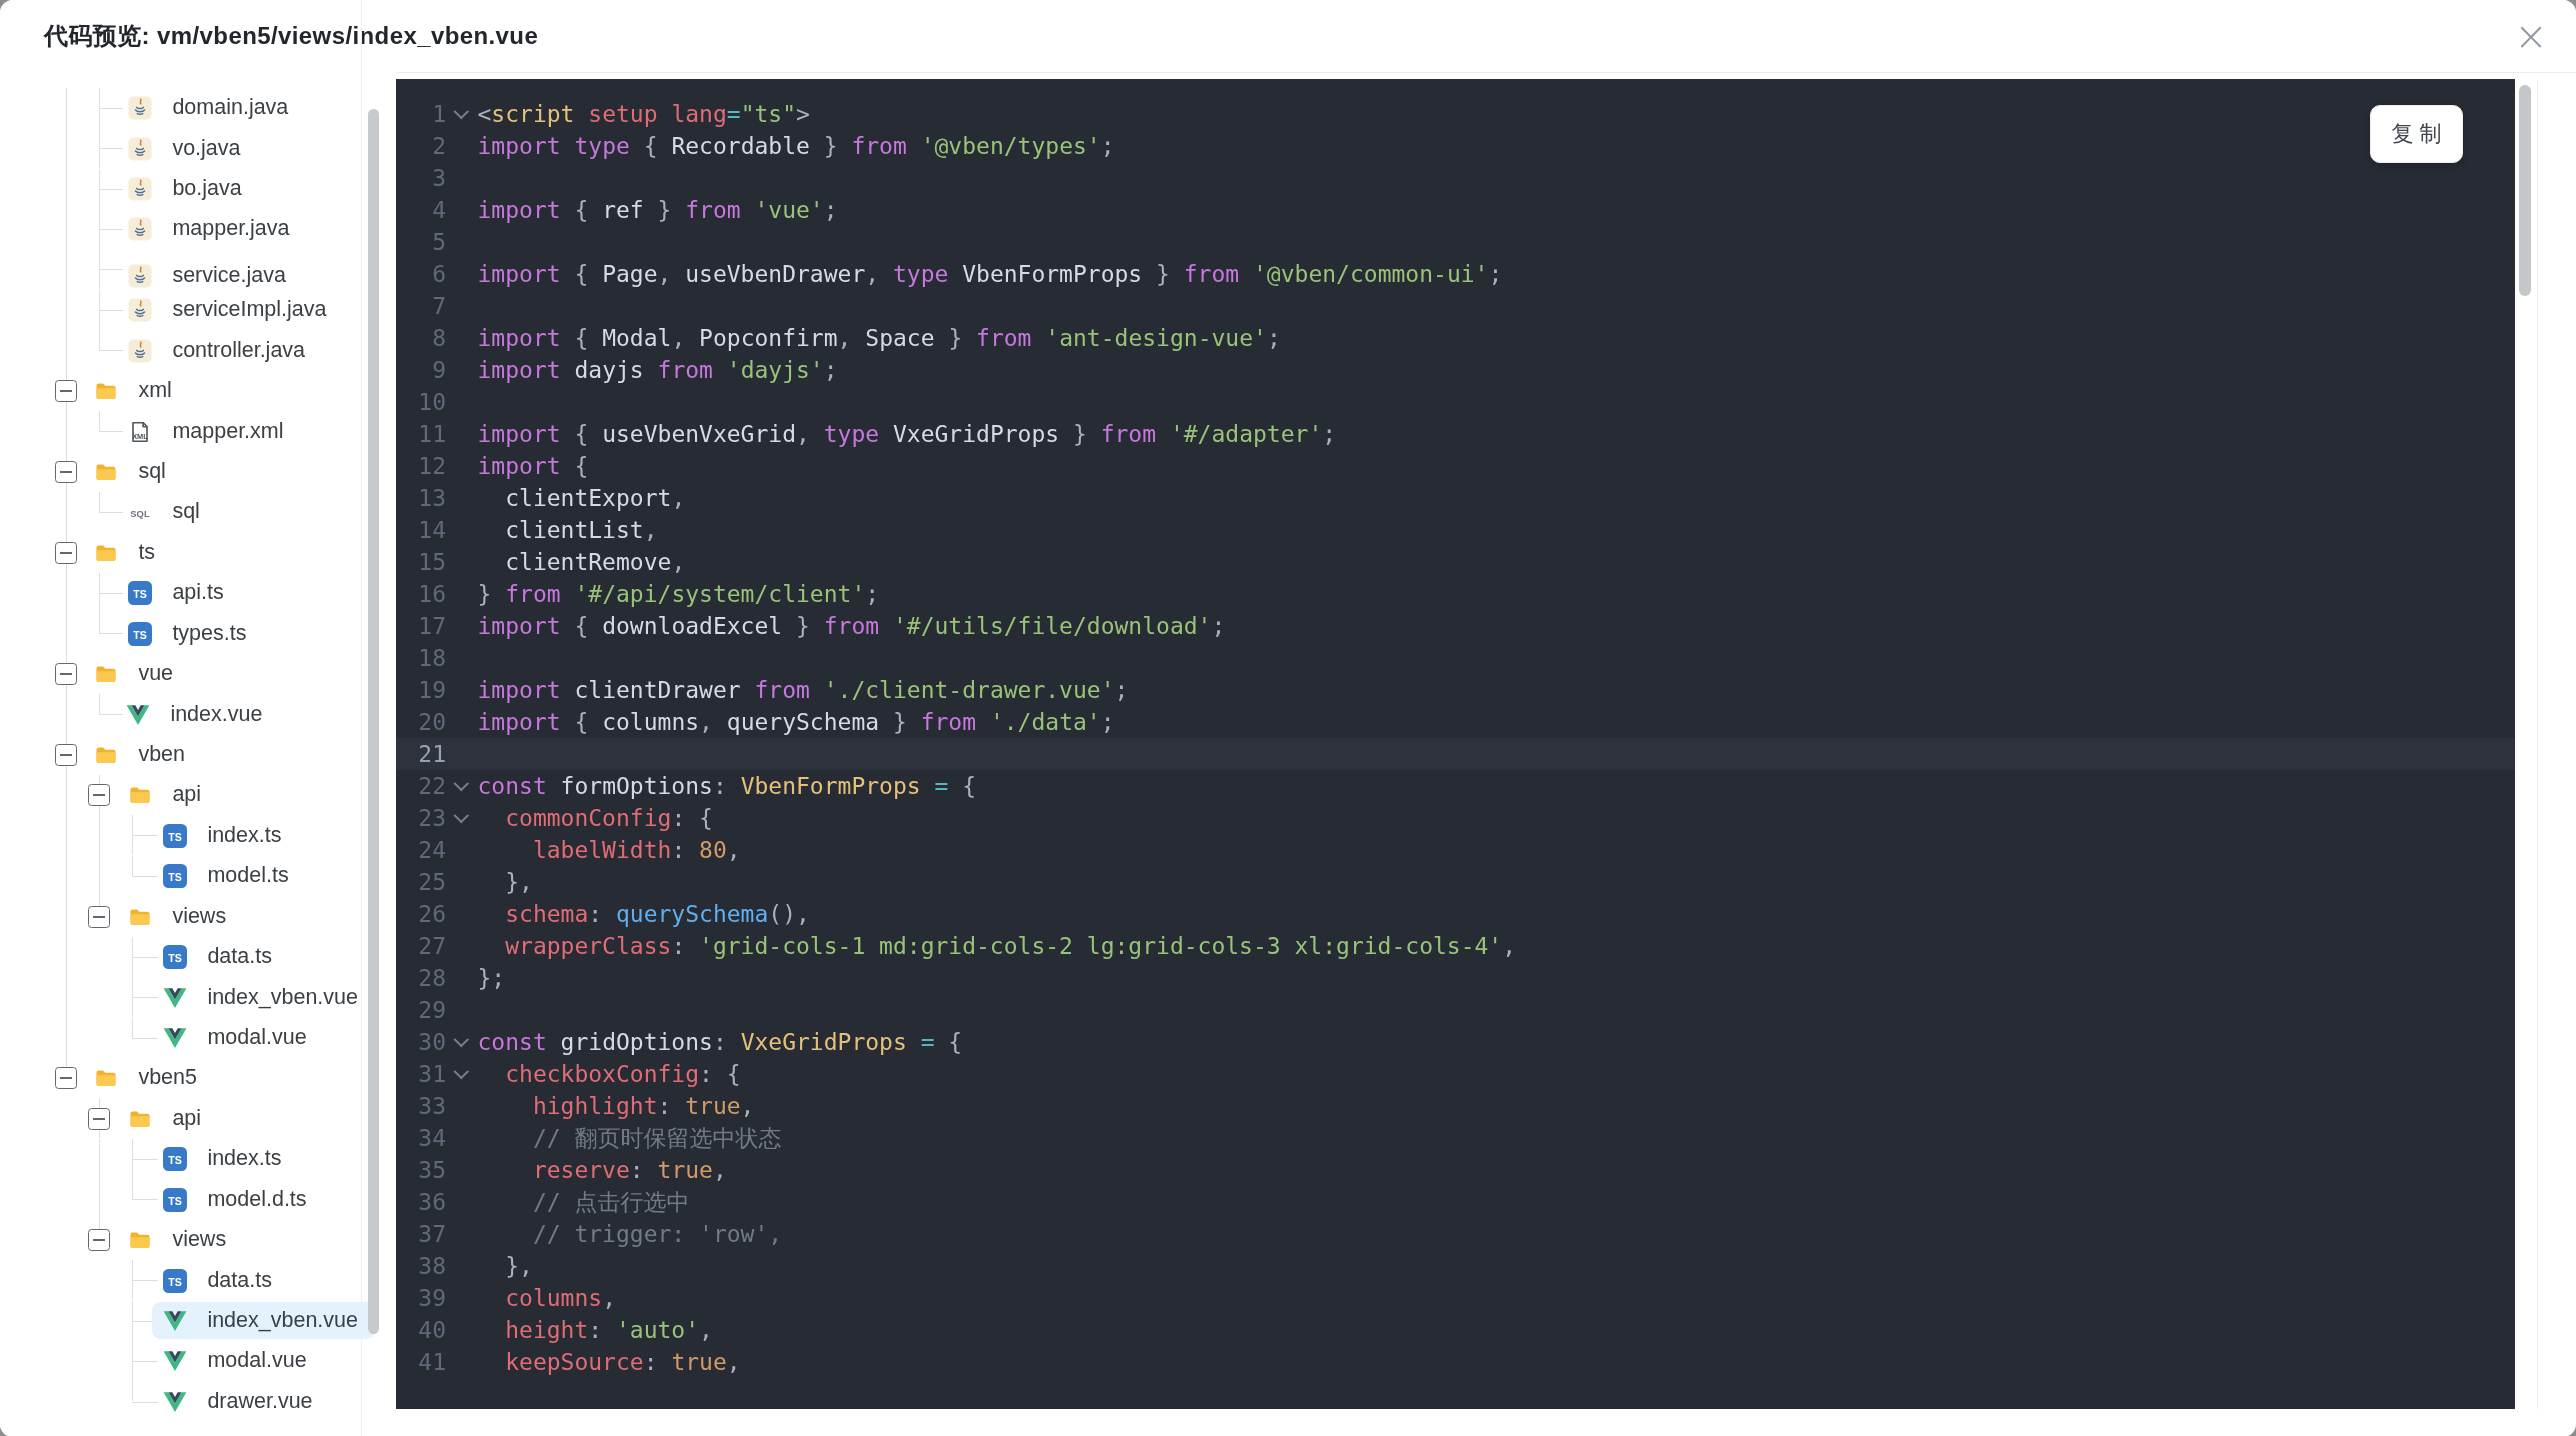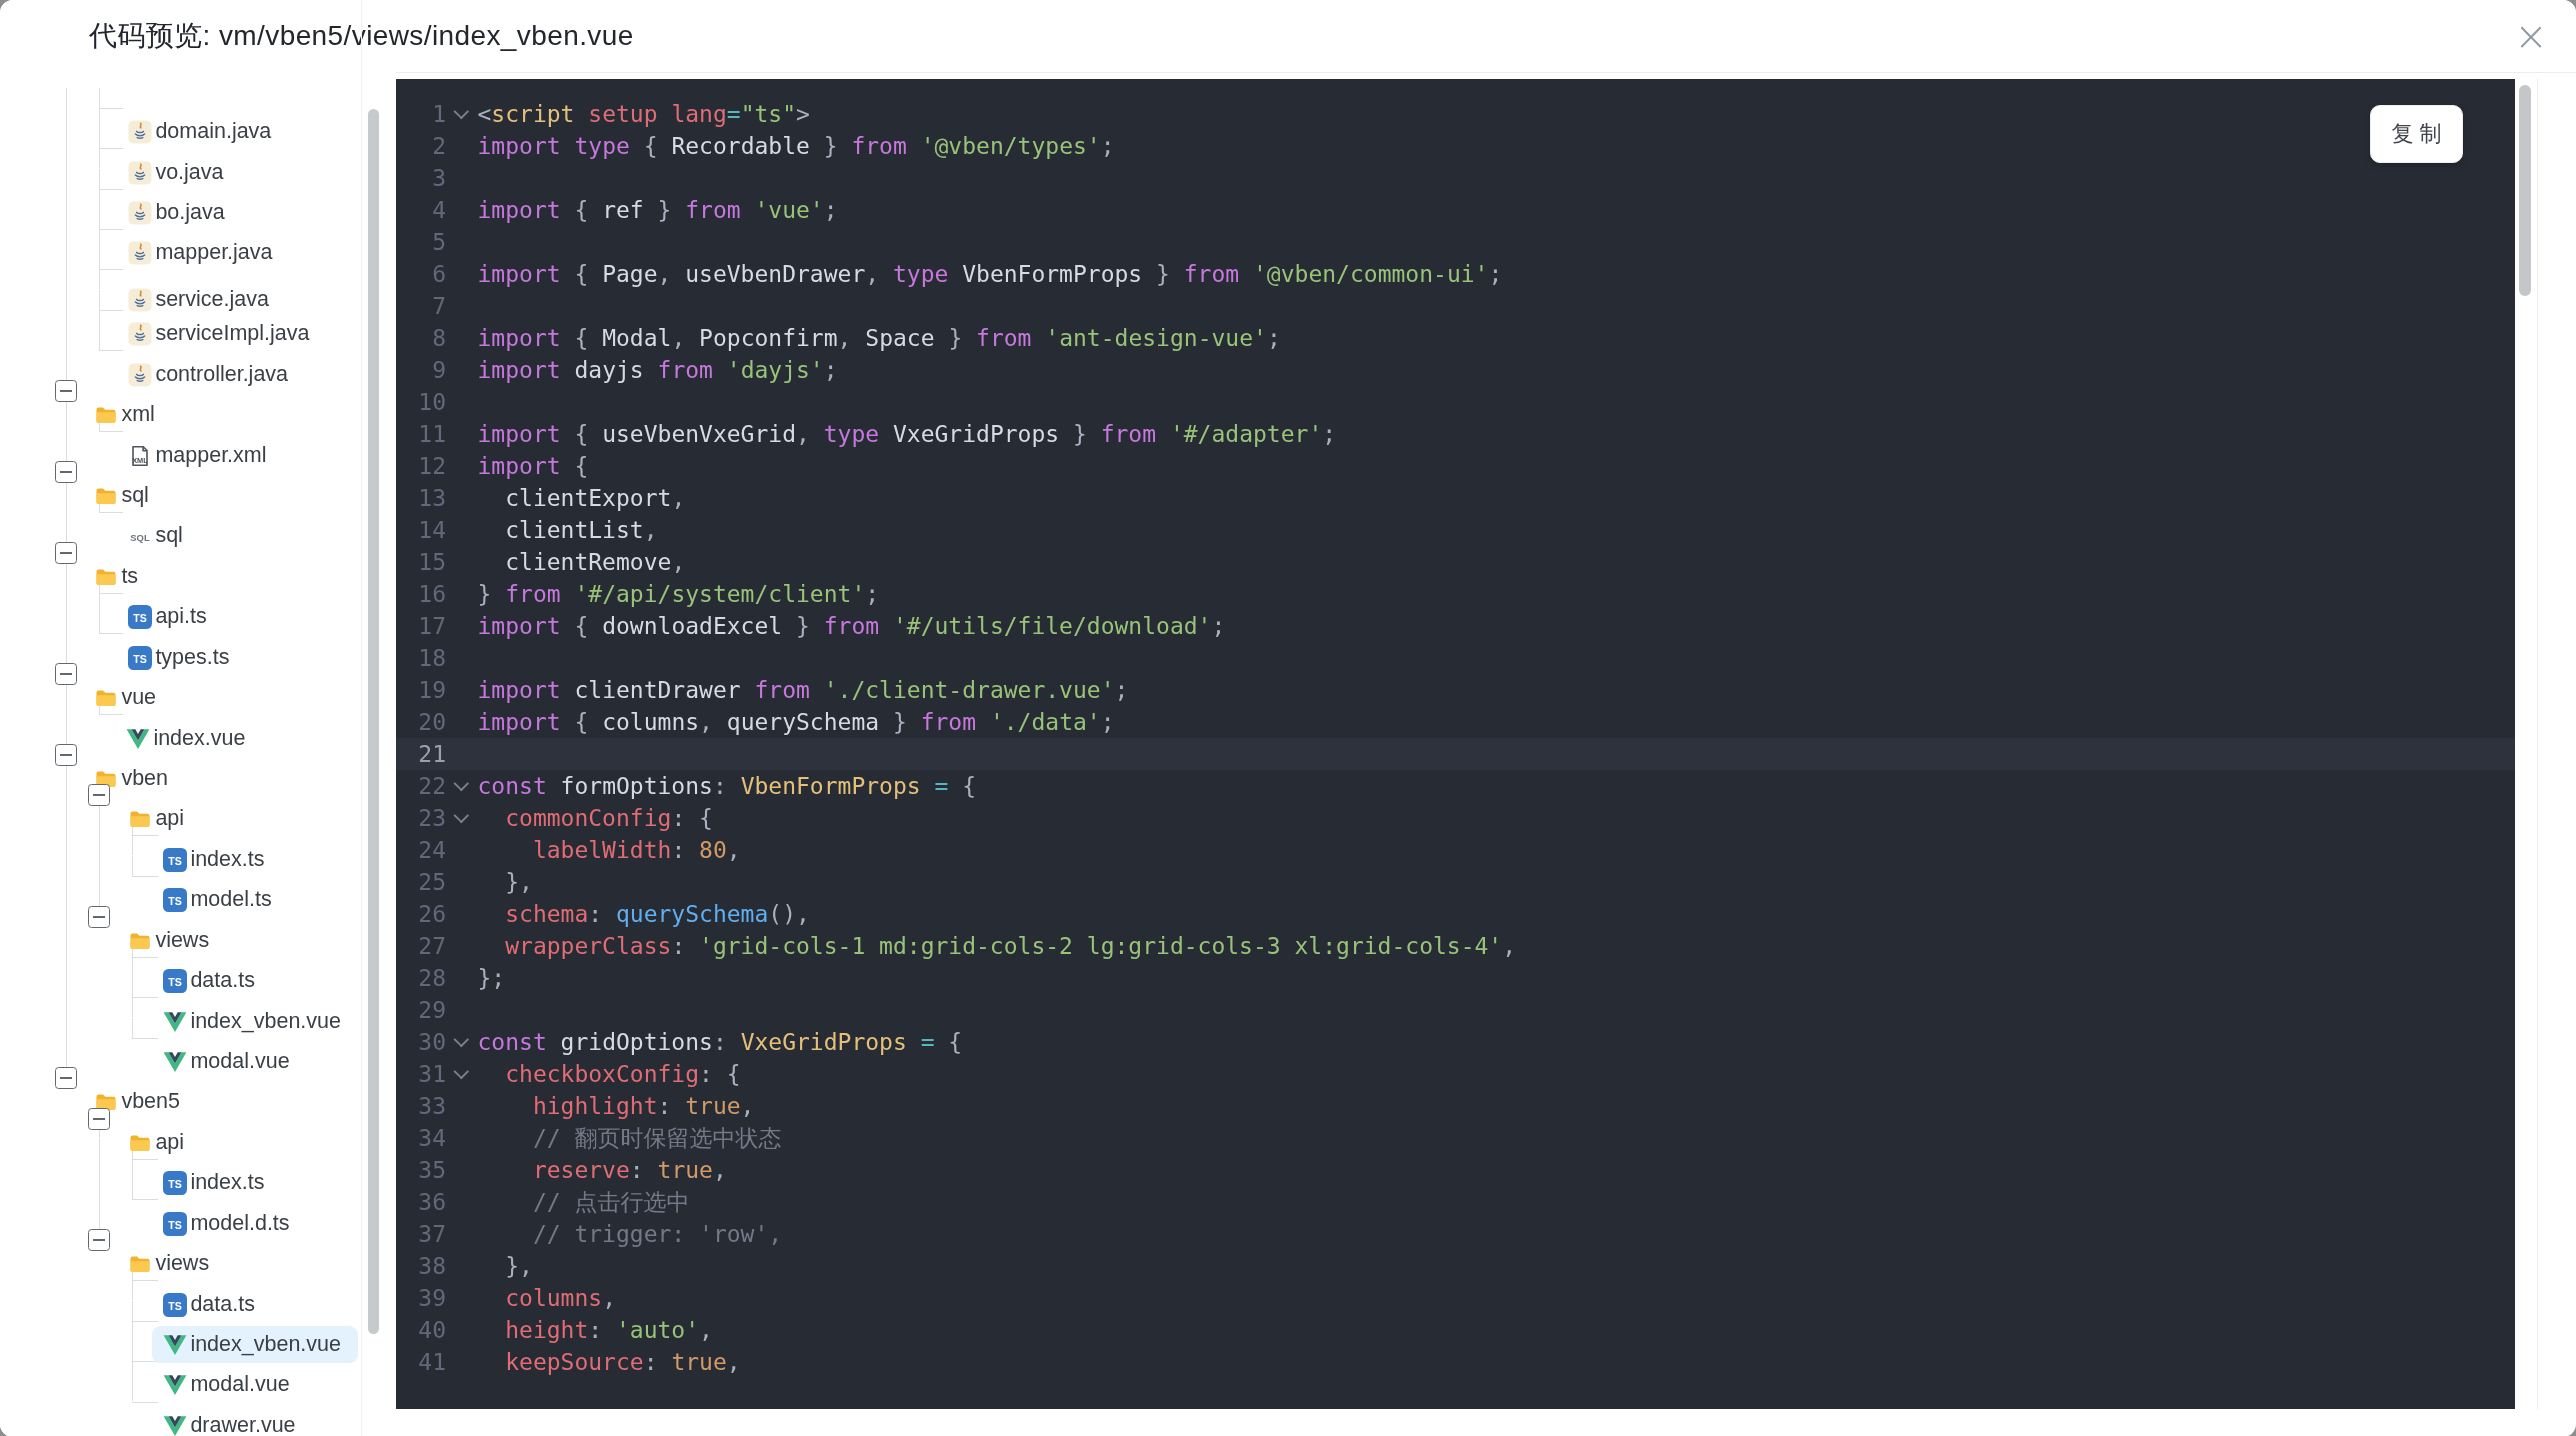--- a/index.html
+++ b/index.html
@@ -17,21 +17,21 @@
     overflow:hidden;
   }
   
   .hdr{
     position:absolute;left:0;top:0;right:0;height:72px;
     background:#fff;border-bottom:1.4px solid #ebecee;
   }
   .hdr-title{
     position:absolute;left:44px;top:0;height:72px;
     display:flex;align-items:center;
-    font-size:28px;font-weight:400;color:#23272d;letter-spacing:0.4px;margin-left:45px;
+    font-size:24px;font-weight:700;color:#23272d;letter-spacing:0.4px;
   }
   .hdr-close{
     position:absolute;right:20px;top:0;height:72px;width:50px;
     display:flex;align-items:center;justify-content:center;
     font-size:40px;font-weight:300;color:#9199a3;cursor:pointer;
     font-family:"DejaVu Sans", sans-serif;
   }
   
   .tree{
     position:absolute;left:0;top:72px;width:396px;bottom:0;background:#fff;
@@ -42,22 +42,22 @@
   .cbox{
     position:absolute;width:21.5px;height:21.5px;box-sizing:border-box;
     border:1.8px solid #63686f;border-radius:3.6px;background:#fff;z-index:2;
   }
   .cbox::before{
     content:"";position:absolute;left:3.6px;right:3.6px;top:50%;margin-top:-1.1px;
     height:2.1px;background:#63686f;
   }
   .node{
     position:absolute;height:37px;z-index:2;
-    display:inline-flex;align-items:center;gap:3px;
-    padding:0 17px 0 11.4px;border-radius:8.6px;margin-top:24px;
+    display:inline-flex;align-items:center;gap:20px;
+    padding:0 17px 0 11.4px;border-radius:8.6px;
   }
   .node.sel{background:#e4f2fe;}
   .ticon{width:24px;height:24px;flex:0 0 24px;}
   .ticon svg{width:24px;height:24px;display:block;}
   .tlabel{font-size:21.5px;color:#3b4046;white-space:nowrap;}
   .tree-sb-line{position:absolute;left:361px;top:0;bottom:0;width:1.4px;background:#f0f0f1;}
   .tree-thumb{
     position:absolute;left:368px;top:109px;width:11.4px;height:1225px;
     background:#c7cacd;border-radius:5.7px;z-index:3;
   }

